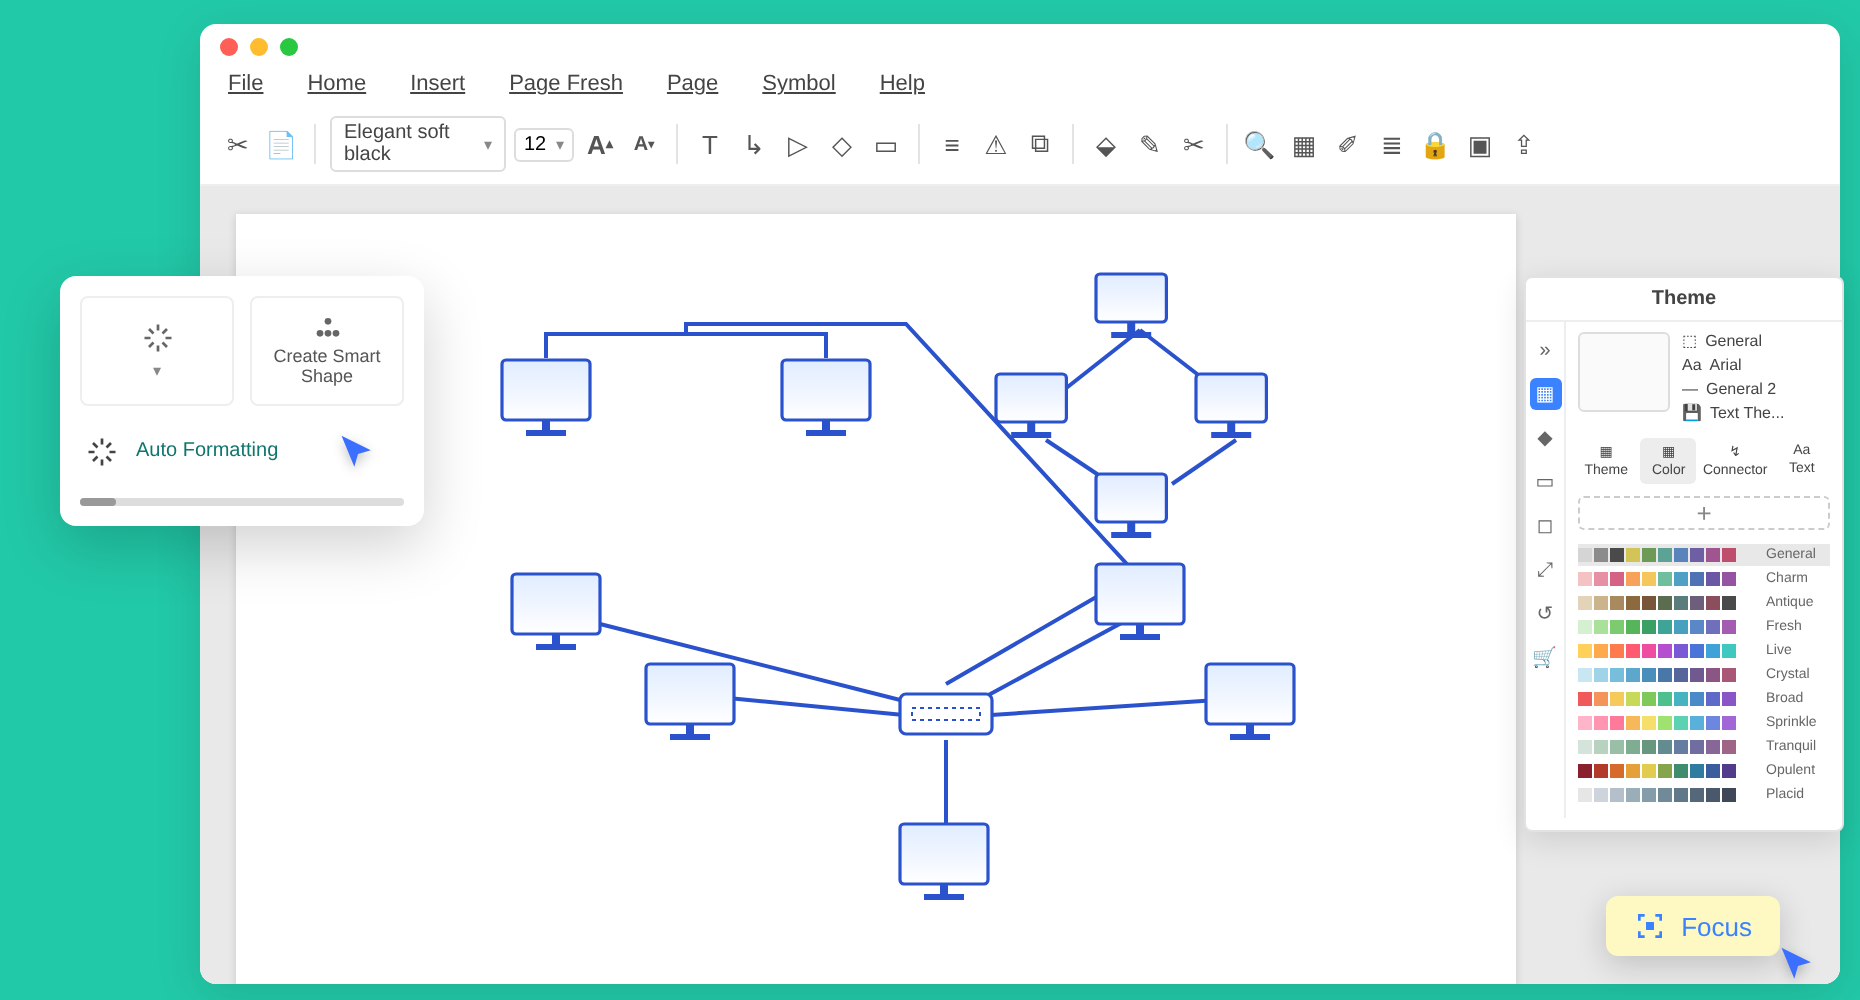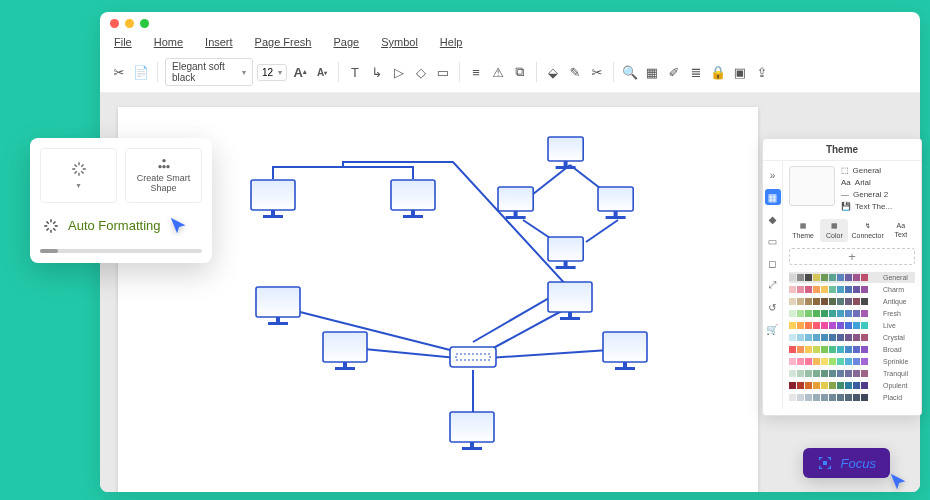--- a/index.html
+++ b/index.html
@@ -17,21 +17,21 @@
 .size-sel { border: 1px solid #ddd; border-radius: 3px; padding: 2px 4px; font-size: 10px; width: 30px; display:flex; align-items:center; justify-content:space-between; }
 .canvas { flex: 1; background: #e9e9e9; position: relative; }
 .page { position: absolute; left: 18px; top: 14px; width: 640px; height: 420px; background: #fff; box-shadow: 0 1px 4px rgba(0,0,0,.15); }
 .diagram { position: absolute; inset: 0; }
 
 
 .float-panel { position: absolute; left: 30px; top: 138px; width: 182px; background: #fff; border-radius: 8px; box-shadow: 0 10px 30px rgba(0,0,0,.18); padding: 10px; z-index: 10; }
 .fp-top { display: flex; gap: 8px; }
 .fp-top .cell { flex:1; border:1px solid #eee; border-radius:4px; display:flex; flex-direction:column; align-items:center; justify-content:center; padding:8px 4px; font-size:9px; color:#555; text-align:center; gap:3px; }
 .fp-main { margin-top: 10px; display:flex; align-items:center; gap:8px; padding:4px 2px; }
-.fp-main span { font-size:13px; color:#4d7c0f; }
+.fp-main span { font-size:10px; color:#0f766e; }
 .slider { margin-top:10px; height:4px; background:#ddd; border-radius:3px; position:relative; }
 .slider::before { content:""; position:absolute; width:18px; height:4px; background:#999; border-radius:3px; }
 .cursor-blue { position:absolute; width:22px; height:22px; }
 .cursor-blue svg { filter: drop-shadow(0 2px 3px rgba(0,0,0,.25)); }
 
 
 .theme-panel { position: absolute; right: 8px; top: 138px; width: 160px; background:#fff; border:1px solid #e2e2e2; border-radius:4px; box-shadow:0 4px 16px rgba(0,0,0,.12); font-size:9px; color:#444; z-index:10; padding-bottom:6px; }
 .theme-panel h4 { font-size:10px; text-align:center; padding:5px 0; font-weight:600; border-bottom:1px solid #eee; }
 .tp-body { display:flex; }
 .tp-tabs { width:20px; border-right:1px solid #eee; display:flex; flex-direction:column; align-items:center; gap:6px; padding-top:6px; }
@@ -47,21 +47,21 @@
 .tp-mode.active { background:#ededed; }
 .tp-plus { margin-top:4px; border:1px dashed #ccc; text-align:center; padding:2px; border-radius:3px; color:#888; font-size:13px; line-height:11px; }
 .tp-colors { margin-top:5px; }
 .color-row { display:flex; align-items:center; height:11px; margin-bottom:1px; }
 .color-row .swatches { display:flex; gap:1px; flex:1; }
 .sw { width:7px; height:7px; }
 .color-row .lbl { font-size:7px; color:#666; padding-left:4px; width:36px; }
 .color-row.sel { background:#e8e8e8; }
 
 
-.focus-btn { position:absolute; right:40px; bottom:22px; background:#4c1d95; border-radius:6px; box-shadow:0 4px 16px rgba(0,0,0,.18); padding:7px 14px; display:flex; align-items:center; gap:8px; font-size:13px; color:#3a82ff; z-index:11;font-style:italic; }
+.focus-btn { position:absolute; right:40px; bottom:22px; background:#fef9c3; border-radius:6px; box-shadow:0 4px 16px rgba(0,0,0,.18); padding:7px 14px; display:flex; align-items:center; gap:8px; font-size:13px; color:#3a82ff; z-index:11; }
 .focus-btn svg { width:16px; height:16px; }
 
 .chev { font-size:8px; color:#888; }
 </style>
 </head>
 <body>
 
 <div class="app-window">
   <div class="titlebar">
     <div class="dot red"></div>

